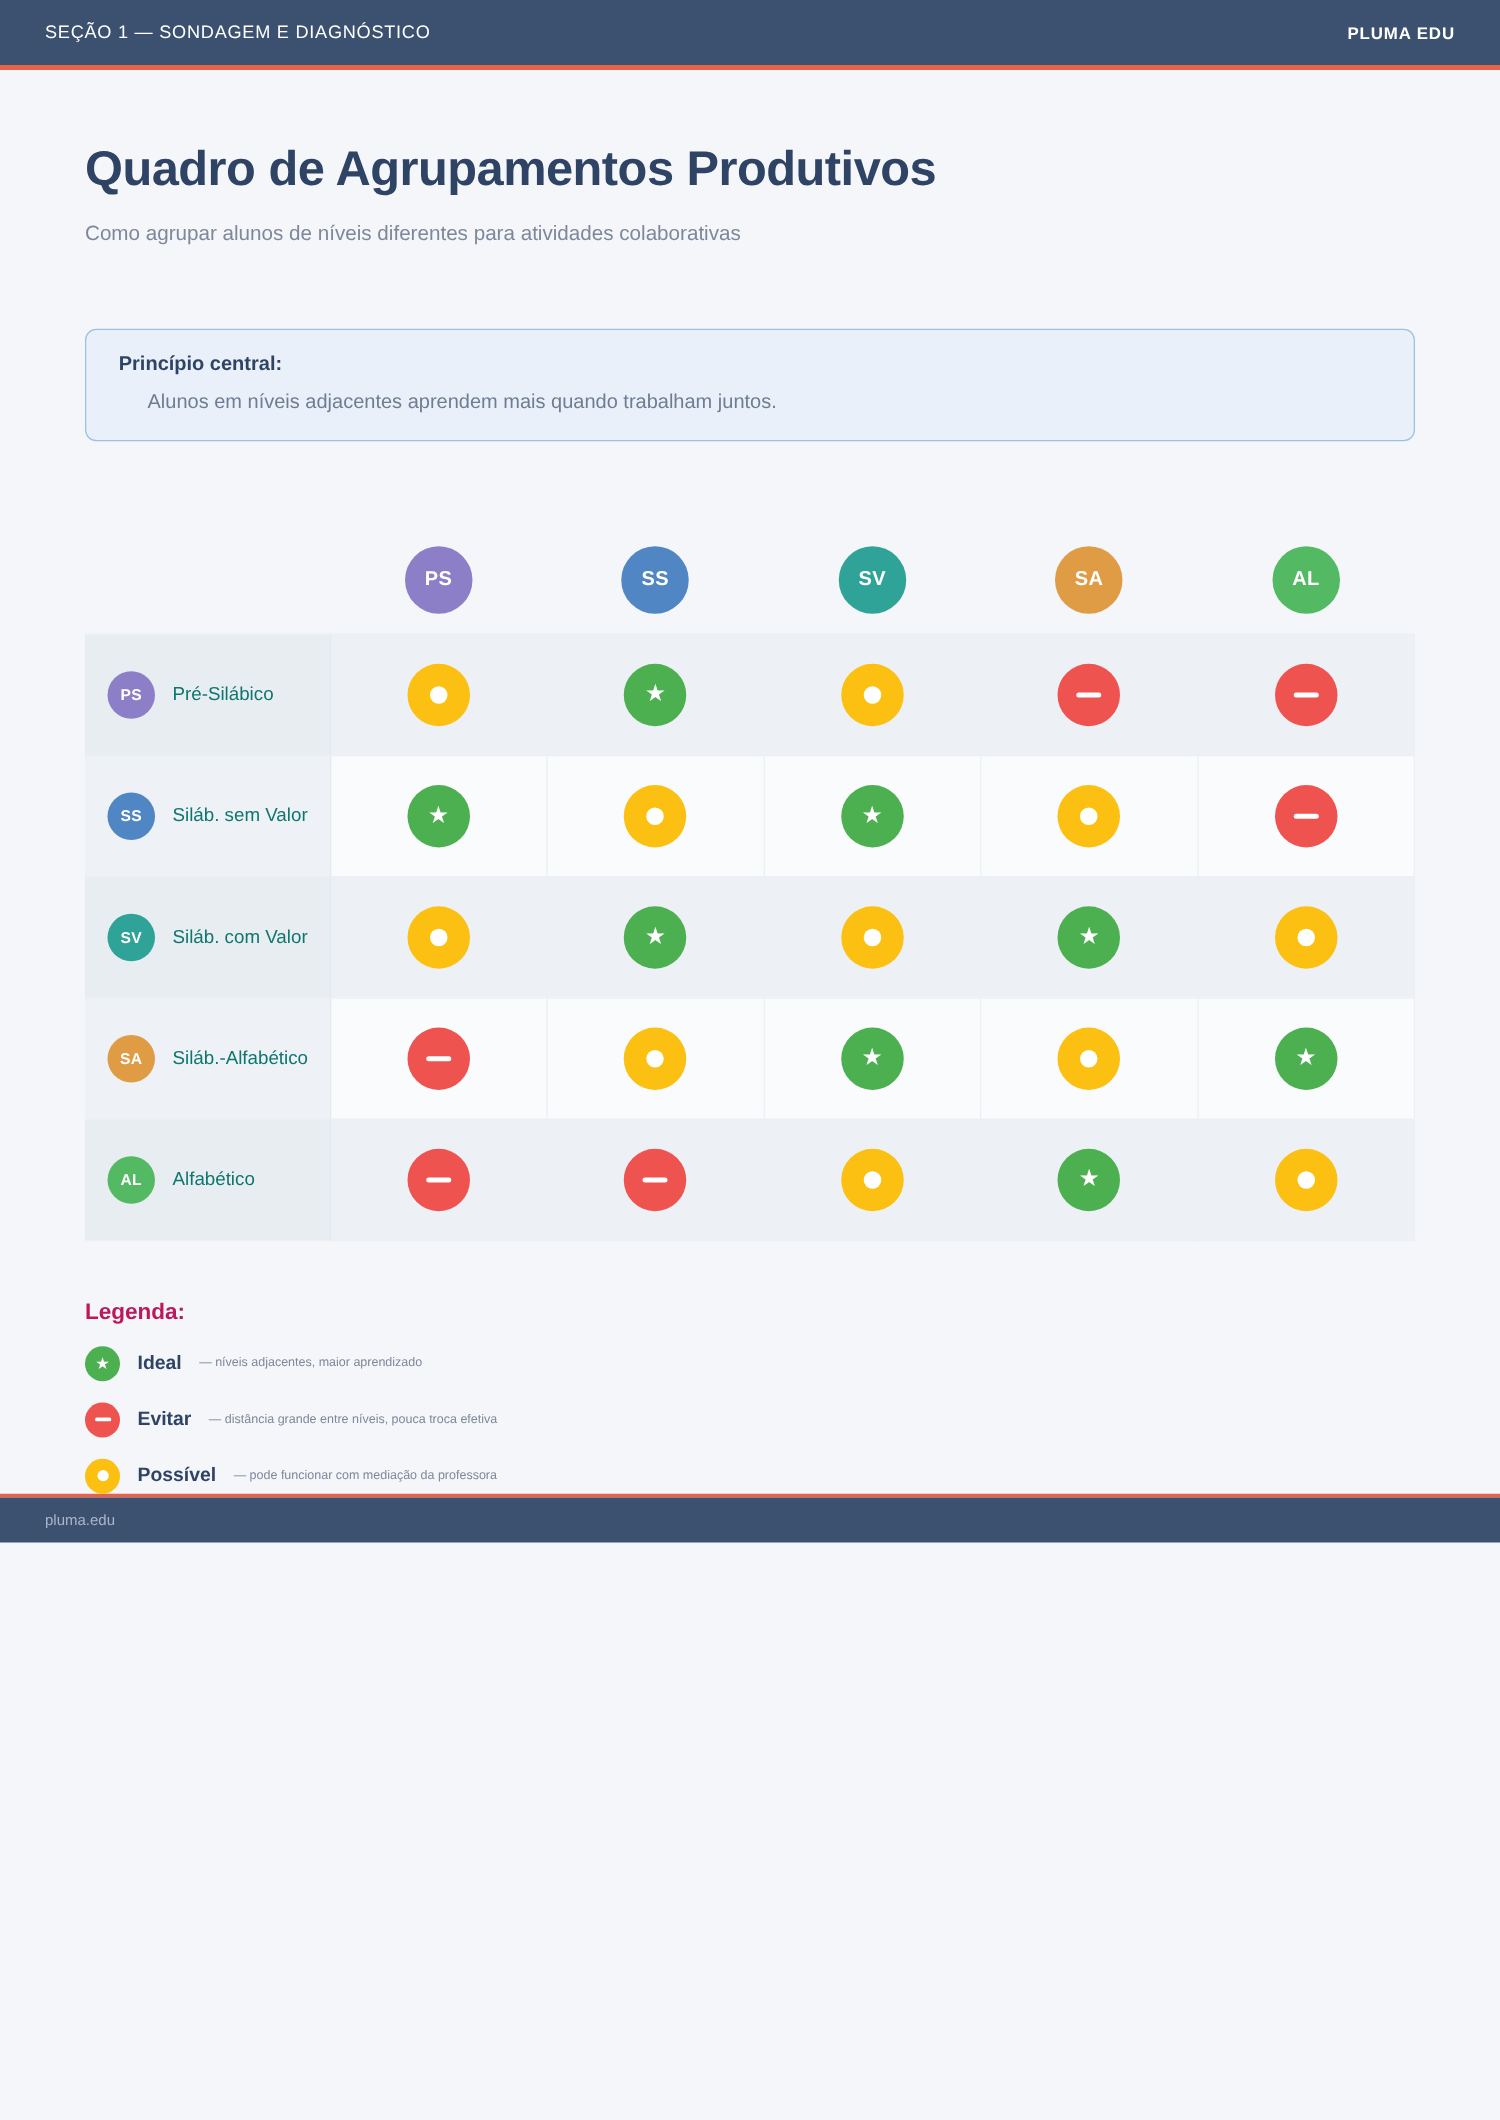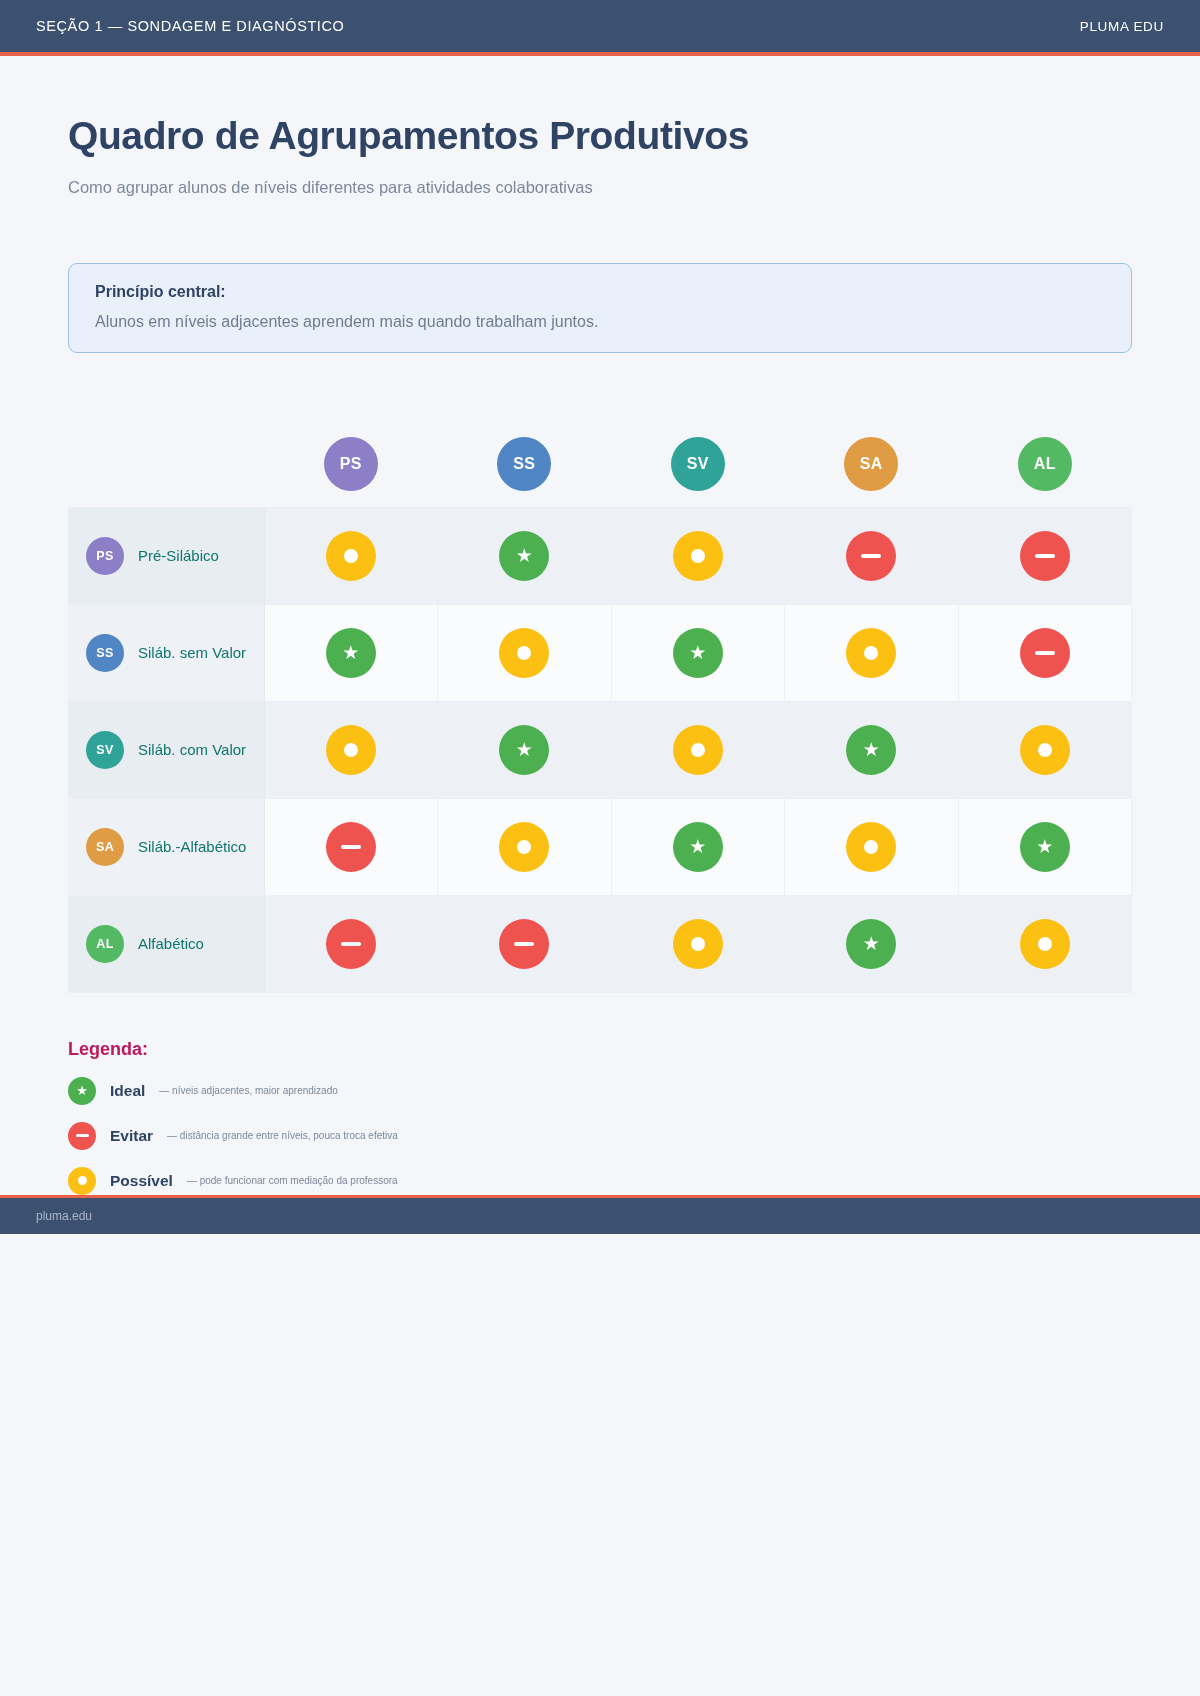--- a/index.html
+++ b/index.html
@@ -32,21 +32,21 @@
     flex: 0 0 auto;
   }
   .topbar-section {
     color: #ffffff;
     font-size: 14.5px;
     letter-spacing: 0.6px;
   }
   .topbar-brand {
     color: #ffffff;
     font-size: 13.5px;
-    font-weight: normal;
+    font-weight: bold;
     letter-spacing: 0.7px;
   }
   .accent-rule {
     height: 4px;
     background: #e8624a;
     flex: 0 0 auto;
   }
 
   
   .body-wrap {
@@ -78,20 +78,21 @@
   }
   .callout-title {
     font-size: 16px;
     font-weight: bold;
     color: #2f4465;
   }
   .callout-text {
     font-size: 16px;
     color: #6f7c92;
     margin-top: 12px;
+    margin-left: 23px;
   }
 
   
   .matrix {
     margin-top: 68px;
     width: 100%;
     border-collapse: collapse;
     table-layout: fixed;
   }
   .matrix col.lbl { width: 196px; }

